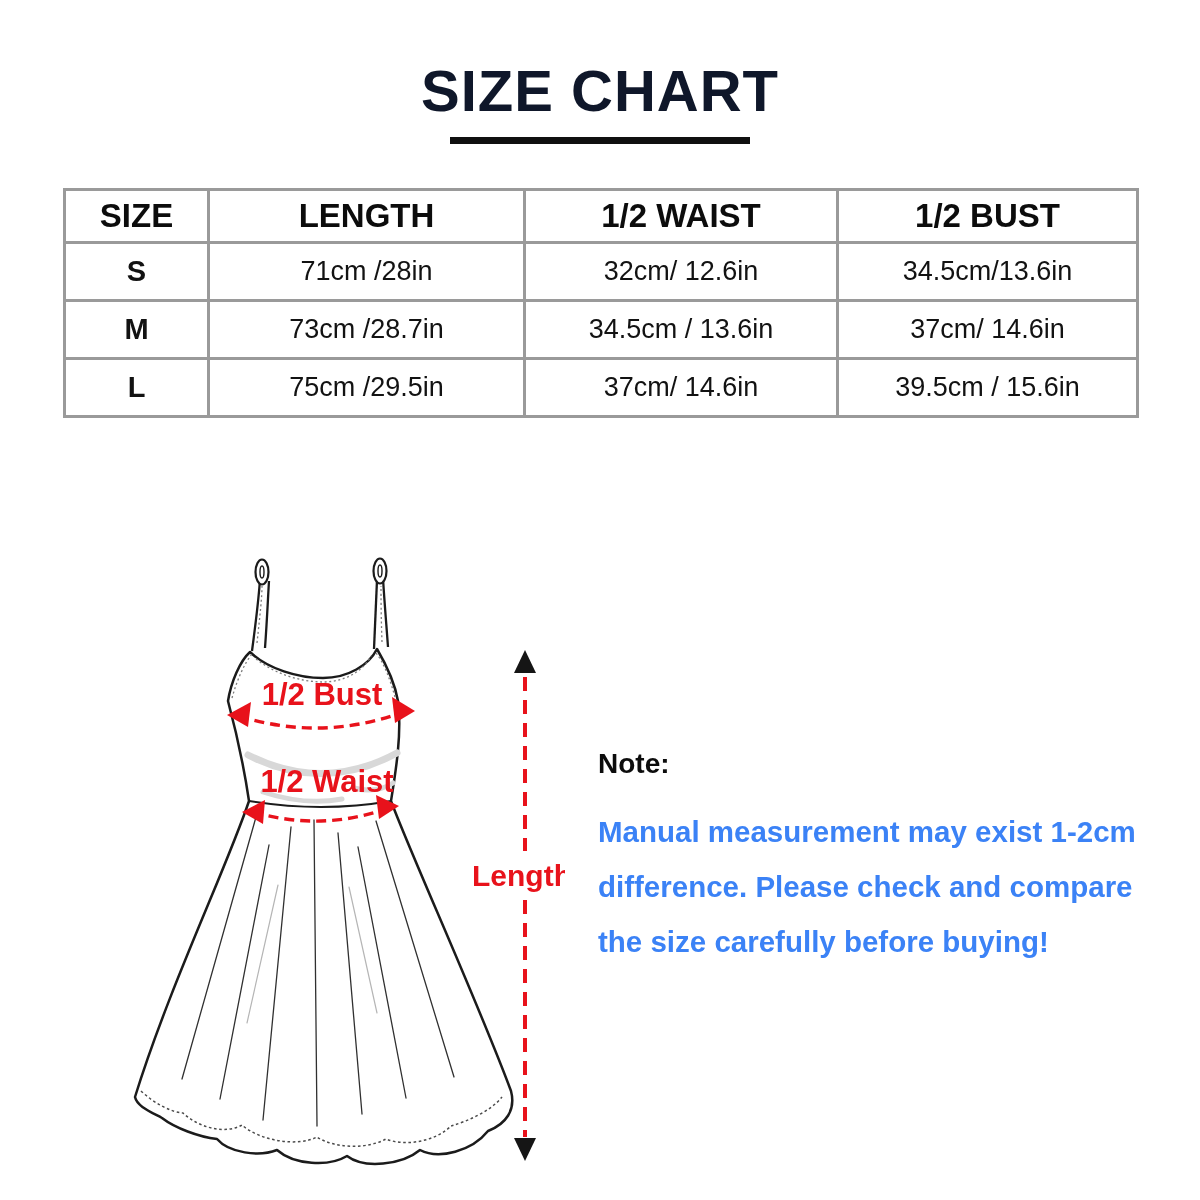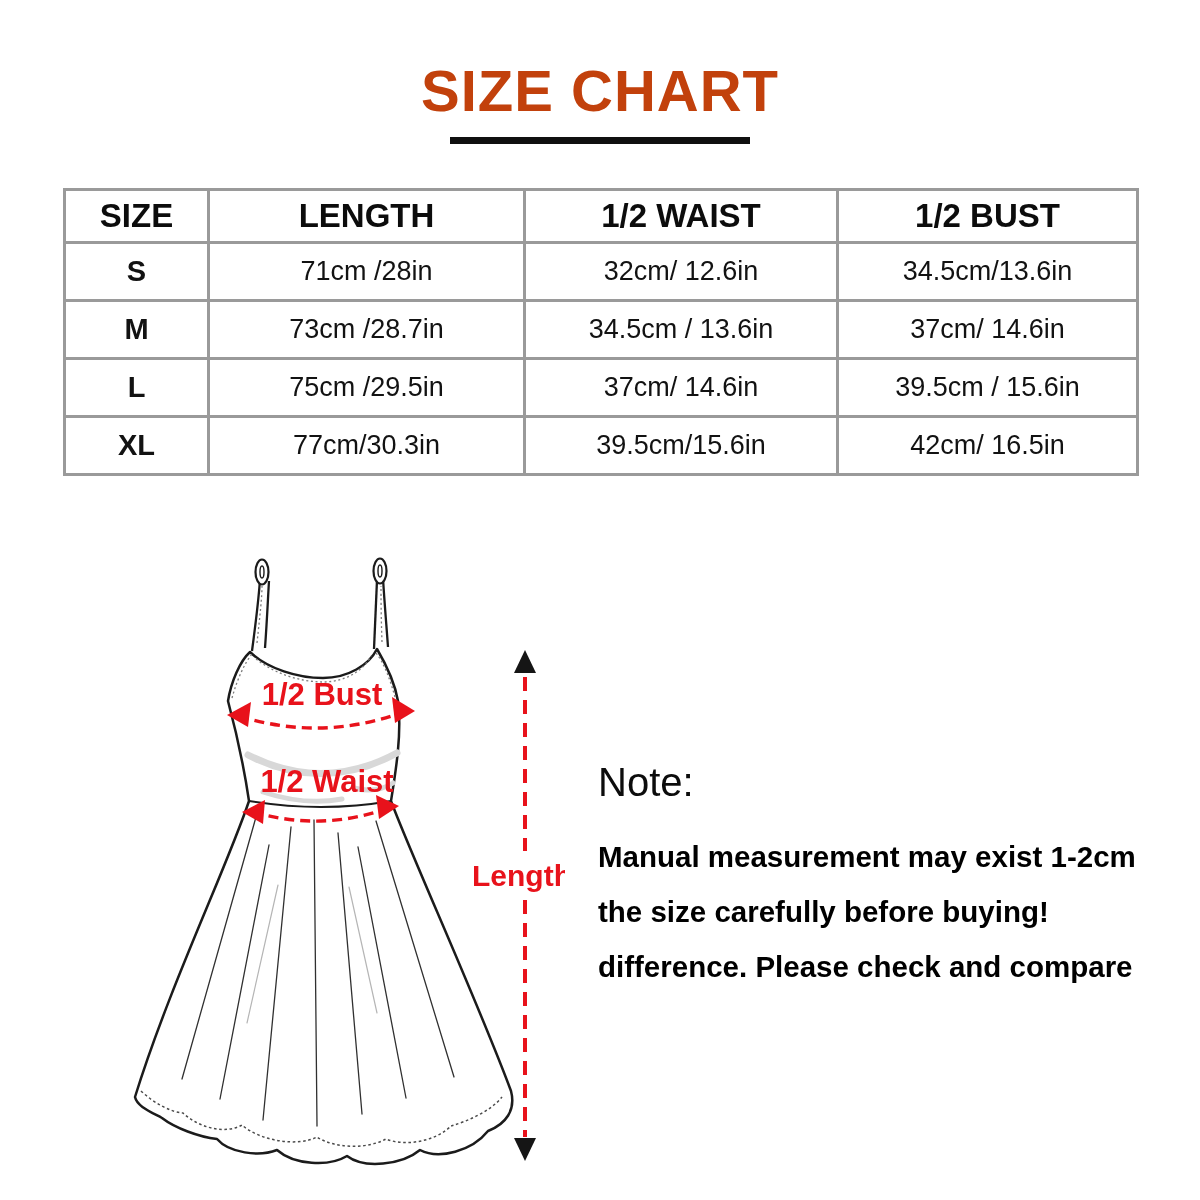--- a/index.html
+++ b/index.html
@@ -17,21 +17,21 @@
   
   .title-block {
     position: absolute;
     top: 62px; left: 0; right: 0;
     text-align: center;
   }
   .page-title {
     font-size: 58px;
     font-weight: bold;
     letter-spacing: 1px;
-    color: #c2410c;
+    color: #0f172a;
     line-height: 1;
   }
   .title-underline {
     width: 300px;
     height: 7px;
     background: #101010;
     margin: 17px auto 0;
   }
 
   
@@ -82,33 +82,32 @@
   }
 
   
   .note-block {
     position: absolute;
     left: 598px;
     top: 748px;
     width: 552px;
   }
   .note-heading {
-    font-size: 40px;
-    font-weight: normal;
+    font-size: 28px;
+    font-weight: bold;
     line-height: 1.15;
     margin-bottom: 24px;
     color: #0c0c0c;
-    margin-top: 11px;
   }
   .note-line {
     font-size: 29.5px;
     font-weight: bold;
     line-height: 55px;
     white-space: nowrap;
-    color: #000000;
+    color: #3b82f6;
   }
 </style>
 </head>
 <body>
 
 <div class="page">
 
   <div class="title-block">
     <div class="page-title">SIZE CHART</div>
     <div class="title-underline"></div>
@@ -140,26 +139,20 @@
         <td class="size-cell">M</td>
         <td>73cm /28.7in</td>
         <td>34.5cm / 13.6in</td>
         <td>37cm/ 14.6in</td>
       </tr>
       <tr>
         <td class="size-cell">L</td>
         <td>75cm /29.5in</td>
         <td>37cm/ 14.6in</td>
         <td>39.5cm / 15.6in</td>
-      </tr>
-      <tr>
-        <td class="size-cell">XL</td>
-        <td>77cm/30.3in</td>
-        <td>39.5cm/15.6in</td>
-        <td>42cm/ 16.5in</td>
       </tr>
     </tbody>
   </table>
 
   <svg class="dress-figure" viewBox="0 0 460 620" width="460" height="620" xmlns="http://www.w3.org/2000/svg">
 
     <g>
       <path fill="#ffffff" stroke="#1b1b1b" stroke-width="2.5" stroke-linejoin="round" d="
         M145,97
         C163,114 193,123 218,123
@@ -244,17 +237,17 @@
       <line x1="420" y1="122" x2="420" y2="296" stroke="#e8121b" stroke-width="4" stroke-dasharray="14 9"></line>
       <text x="417" y="331" text-anchor="middle" font-size="30" fill="#e8121b">Length</text>
       <line x1="420" y1="345" x2="420" y2="582" stroke="#e8121b" stroke-width="4" stroke-dasharray="14 9"></line>
       <polygon fill="#151515" points="420,606 409,583 431,583"></polygon>
     </g>
   </svg>
 
   <div class="note-block">
     <div class="note-heading">Note:</div>
     <div class="note-line">Manual measurement may exist 1-2cm</div>
+    <div class="note-line">difference. Please check and compare</div>
     <div class="note-line">the size carefully before buying!</div>
-    <div class="note-line">difference. Please check and compare</div>
   </div>
 
 </div>
 
 </body></html>

